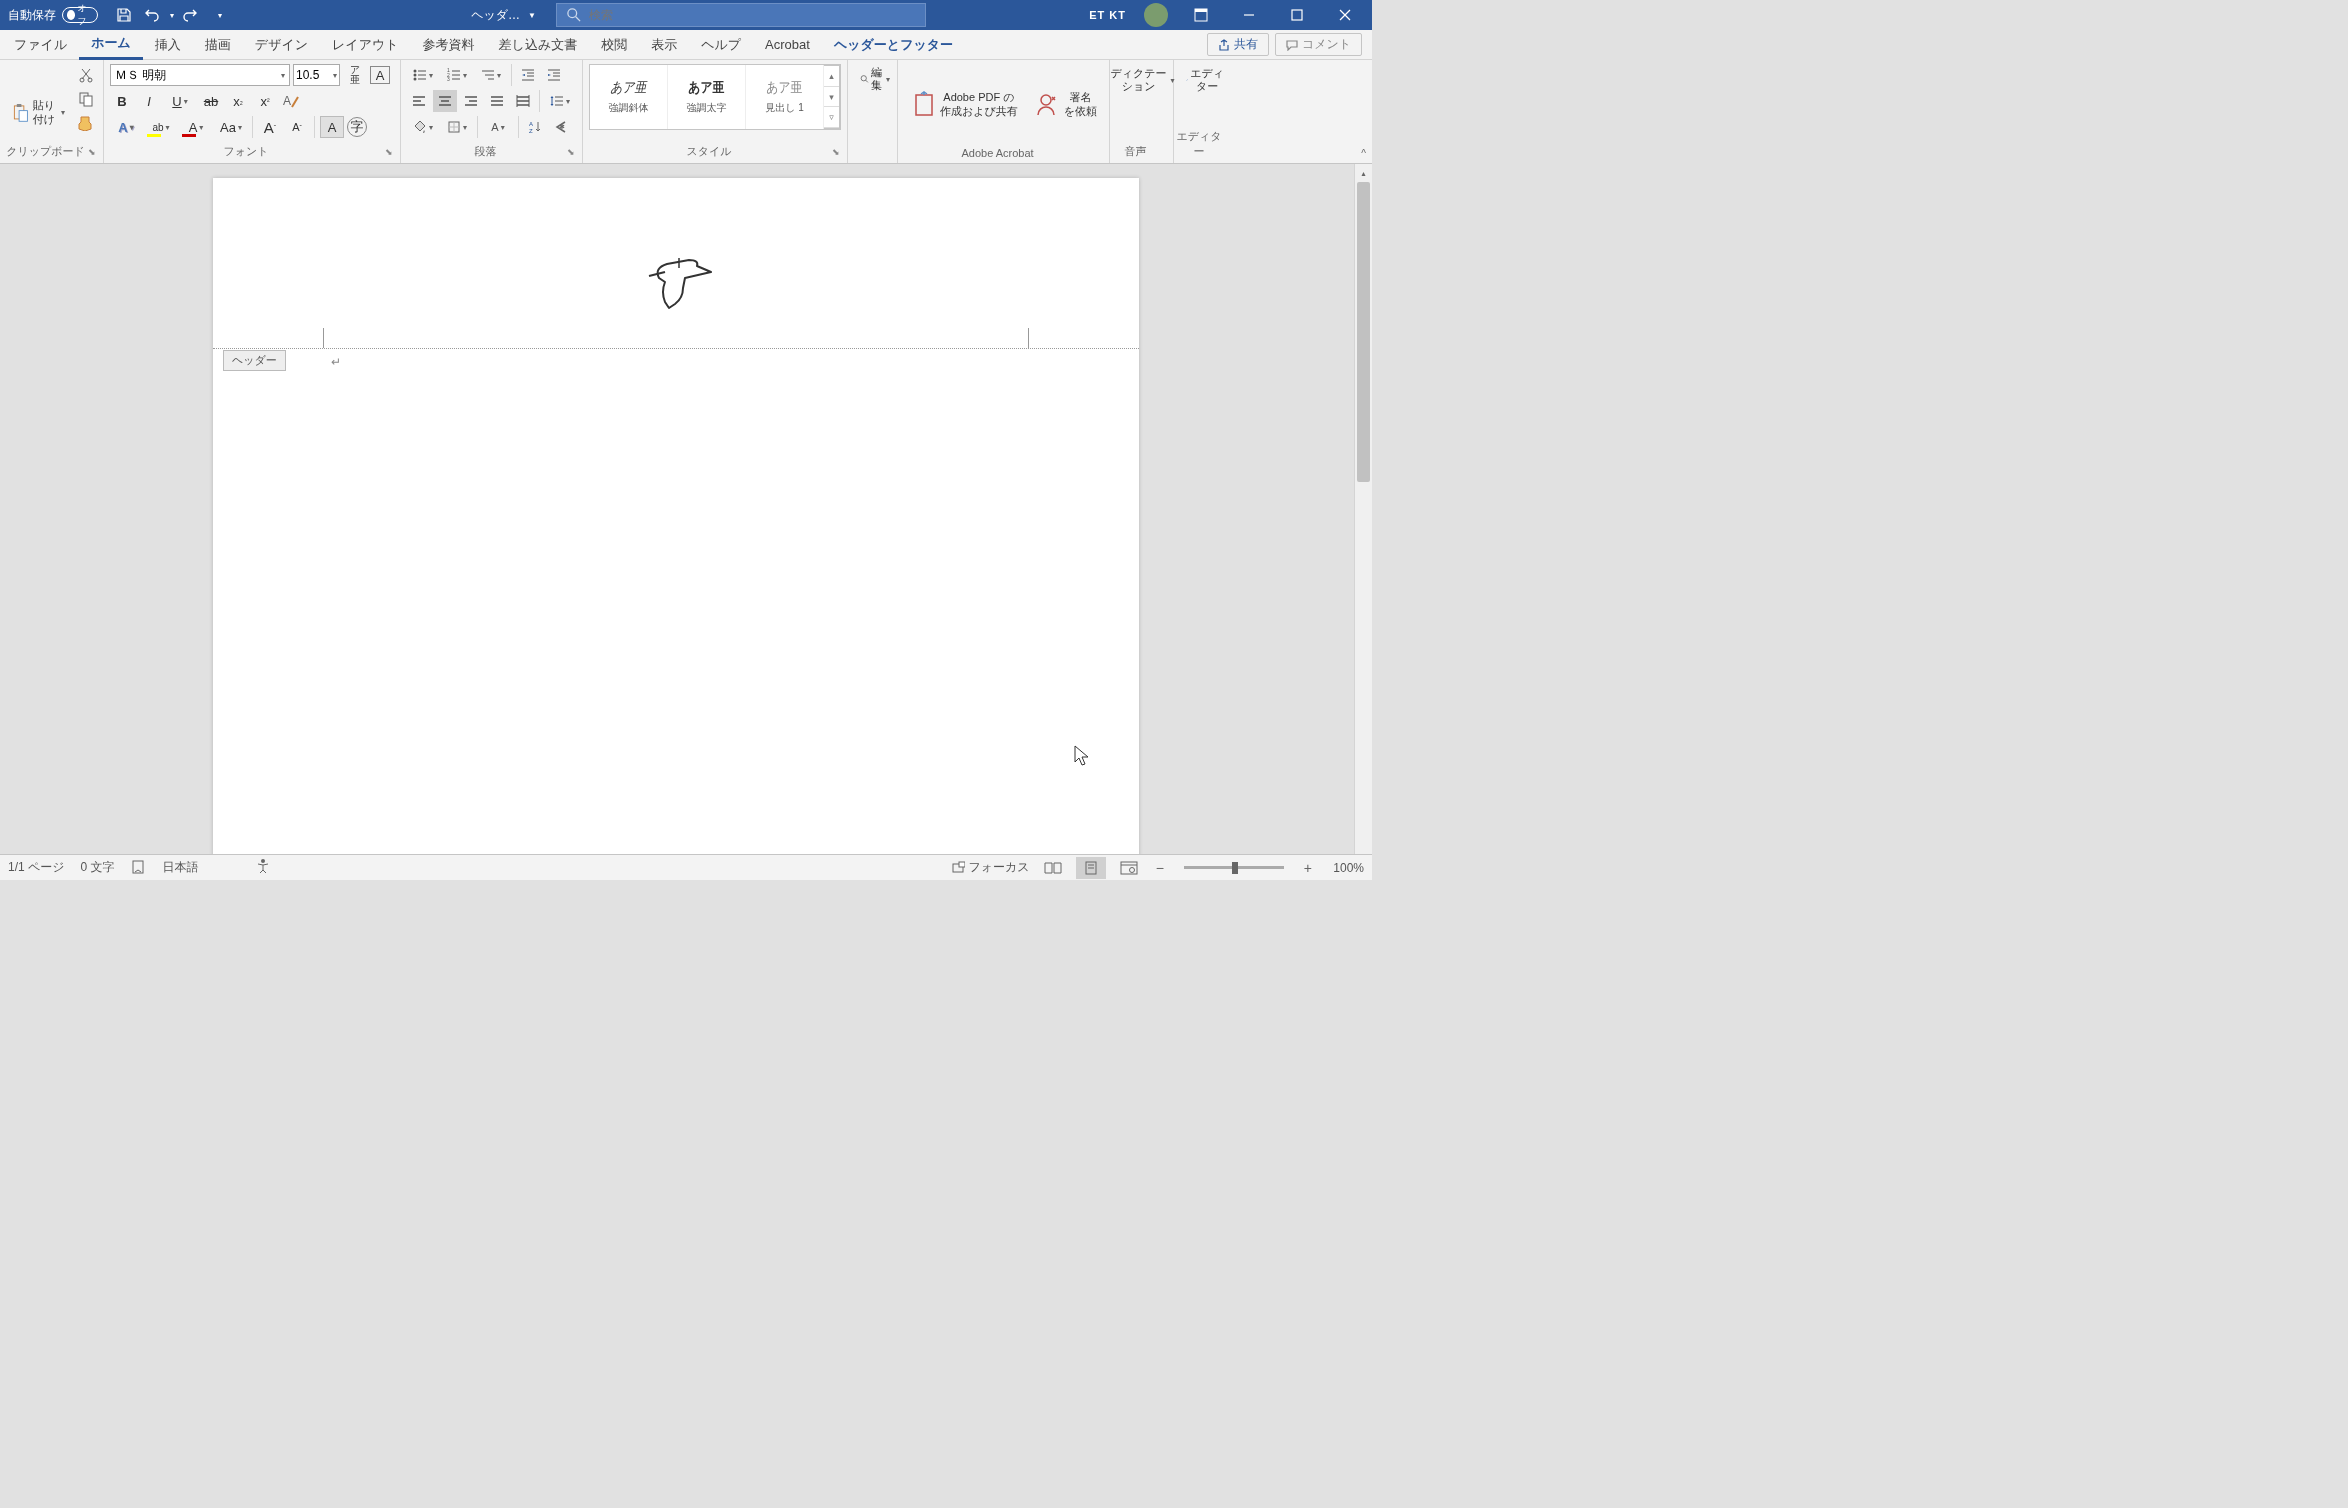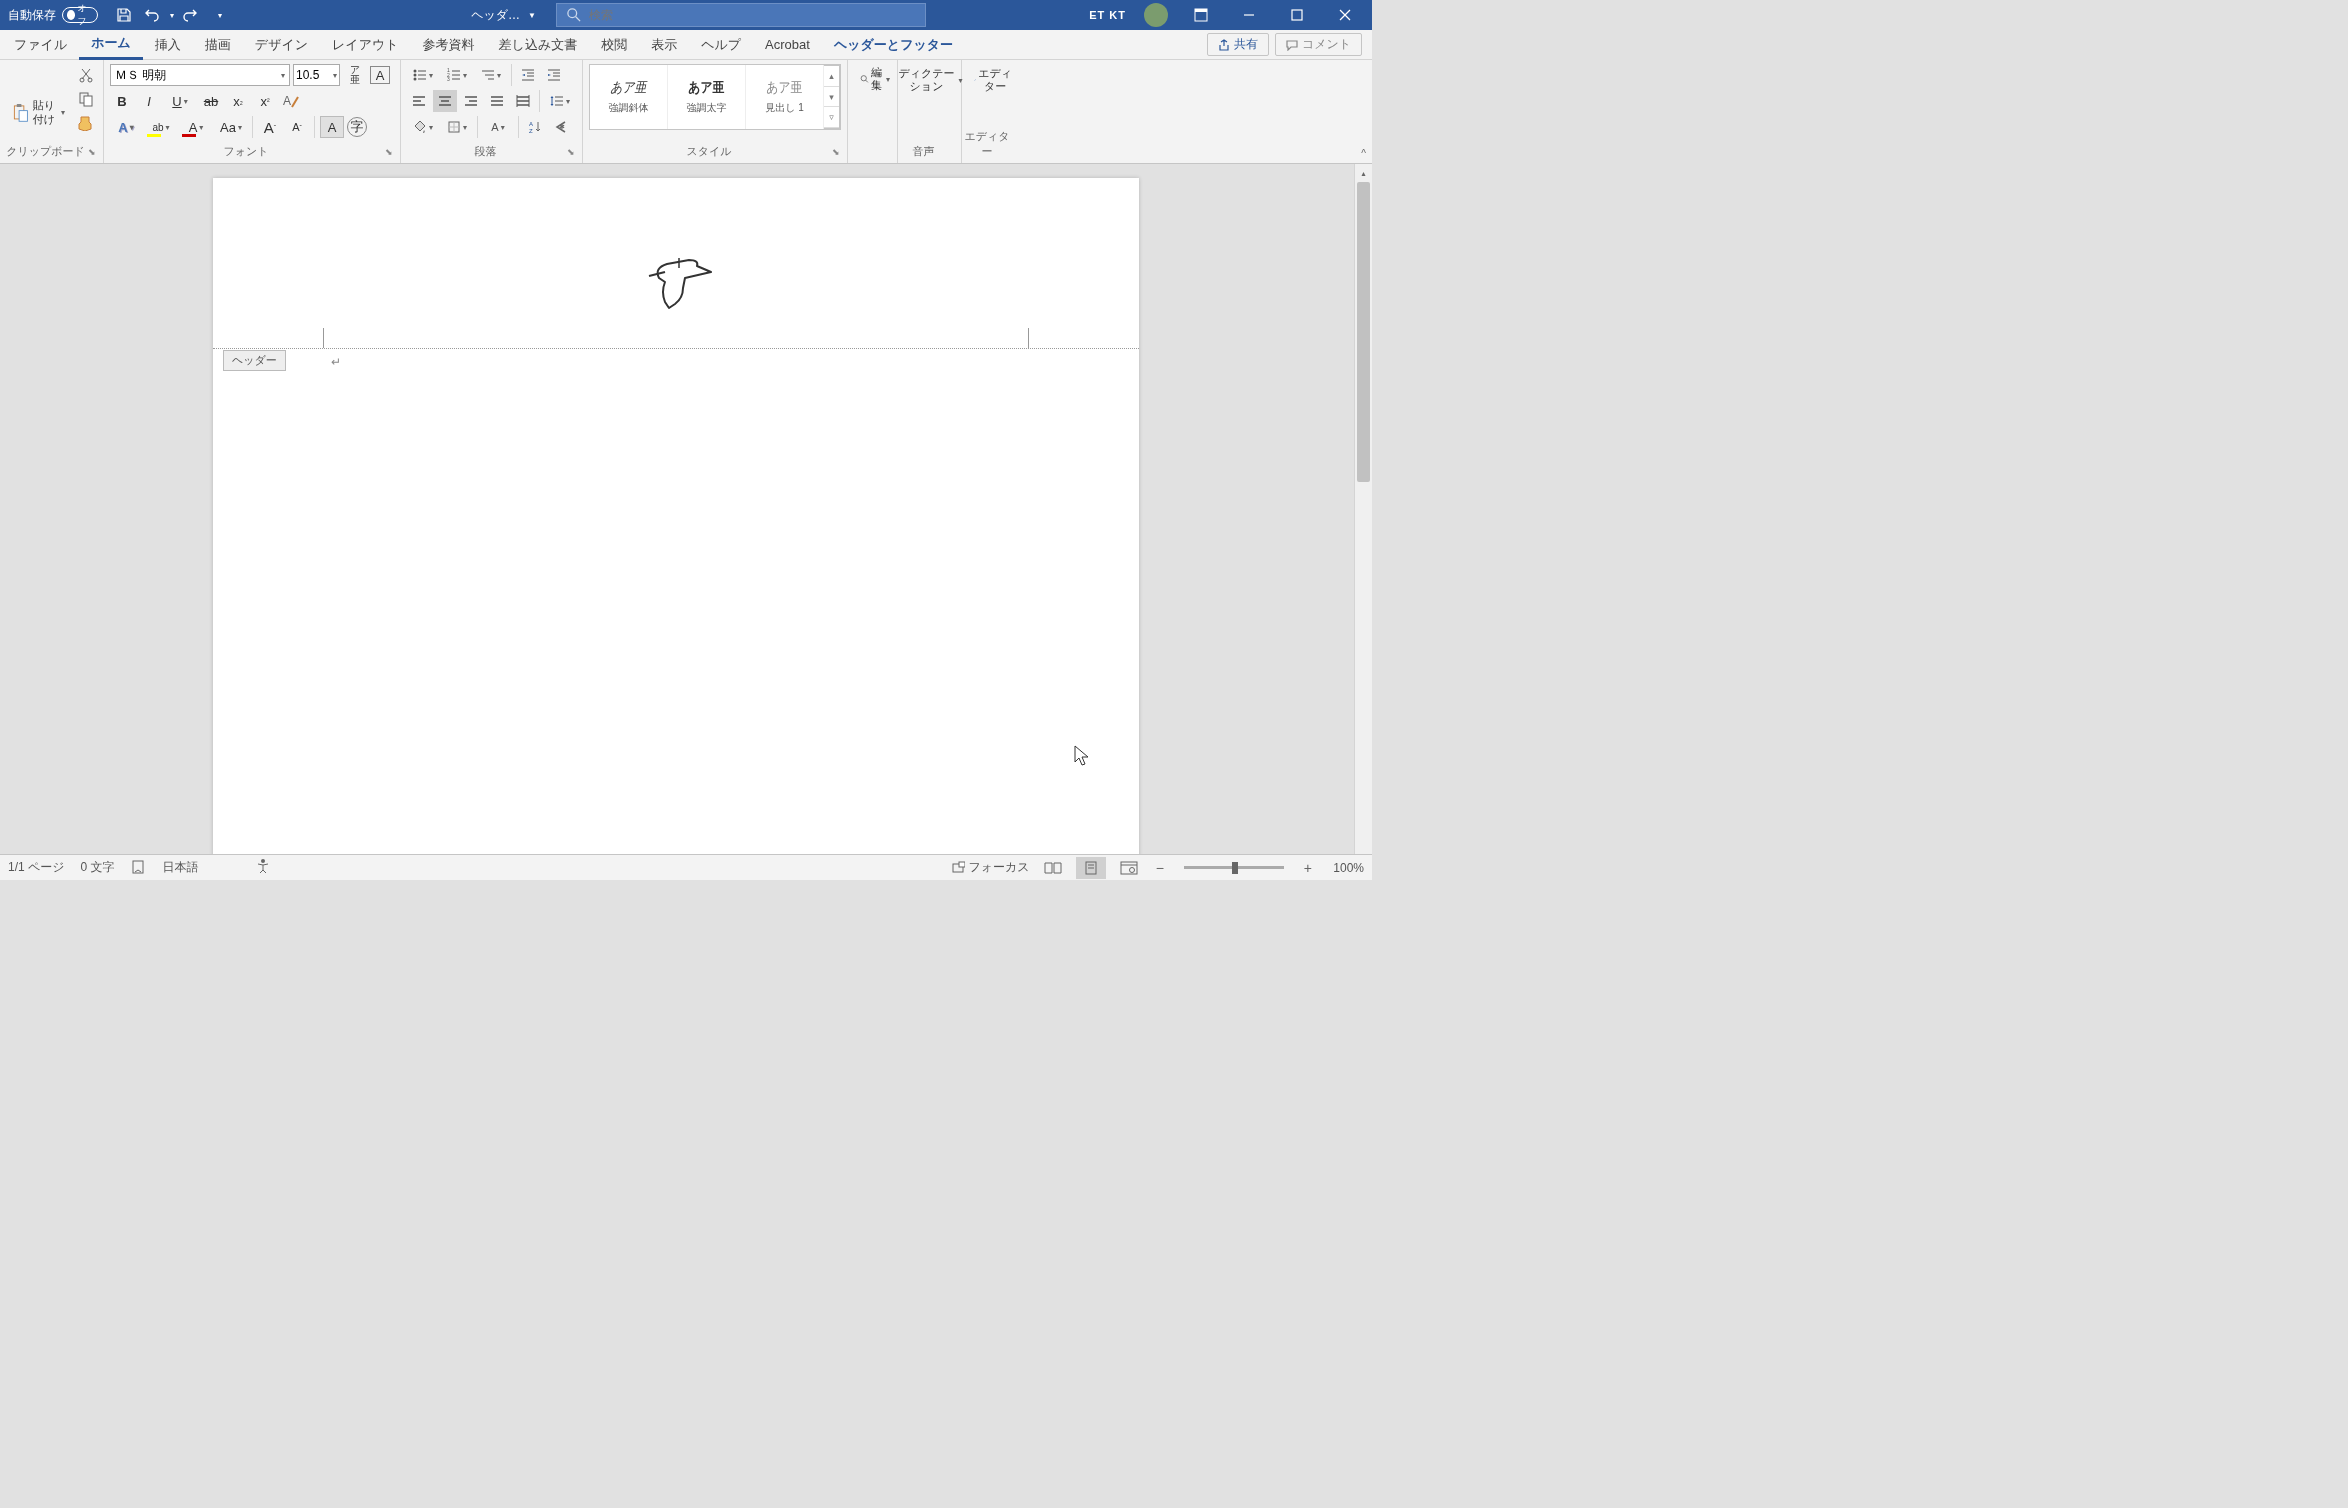--- a/index.html
+++ b/index.html
@@ -472,20 +472,42 @@
     <div class="big-btn">
       <svg width="24" height="24" viewBox="0 0 24 24">
           <circle cx="10" cy="10" r="7" fill="none" stroke="#555" stroke-width="2"></circle>
           <line x1="15" y1="15" x2="21" y2="21" stroke="#555" stroke-width="2"></line>
         </svg>
       <span class="big-btn-label">編集</span>
       <span class="dd-arrow">▾</span>
     </div>
   </div>
 
+  <div class="group">
+    <div class="group-body" style="padding-bottom:16px">
+      <div class="big-btn">
+        <svg width="28" height="28" viewBox="0 0 28 28">
+            <rect x="6" y="4" width="16" height="20" fill="none" stroke="#c0504d" stroke-width="1.5"></rect>
+            <path d="M14 4v-3m-3 2l3-2 3 2" stroke="#5b8fc7" fill="none" stroke-width="1.5"></path>
+          </svg>
+        <span class="big-btn-label" style="white-space:pre">Adobe PDF の
+作成および共有</span>
+      </div>
+      <div class="big-btn">
+        <svg width="28" height="28" viewBox="0 0 28 28">
+            <circle cx="12" cy="9" r="5" fill="none" stroke="#c0504d" stroke-width="1.5"></circle>
+            <path d="M4 24c0-5 4-8 8-8s8 3 8 8" fill="none" stroke="#c0504d" stroke-width="1.5"></path>
+            <path d="M18 6l3 3m0-3l-3 3" stroke="#c0504d" stroke-width="1.5"></path>
+          </svg>
+        <span class="big-btn-label" style="white-space:pre">署名
+を依頼</span>
+      </div>
+    </div>
+    <div class="group-label">Adobe Acrobat</div>
+  </div>
 
   <div class="group" style="width:64px">
     <div class="big-btn">
       <svg width="22" height="28" viewBox="0 0 22 28">
           <rect x="7" y="2" width="8" height="14" rx="4" fill="#4a76b8"></rect>
           <path d="M4 12a7 7 0 0 0 14 0M11 19v5m-4 0h8" stroke="#4a76b8" fill="none" stroke-width="1.5"></path>
         </svg>
       <span class="big-btn-label" style="white-space:pre">ディクテー
 ション</span>
       <span class="dd-arrow">▾</span>

